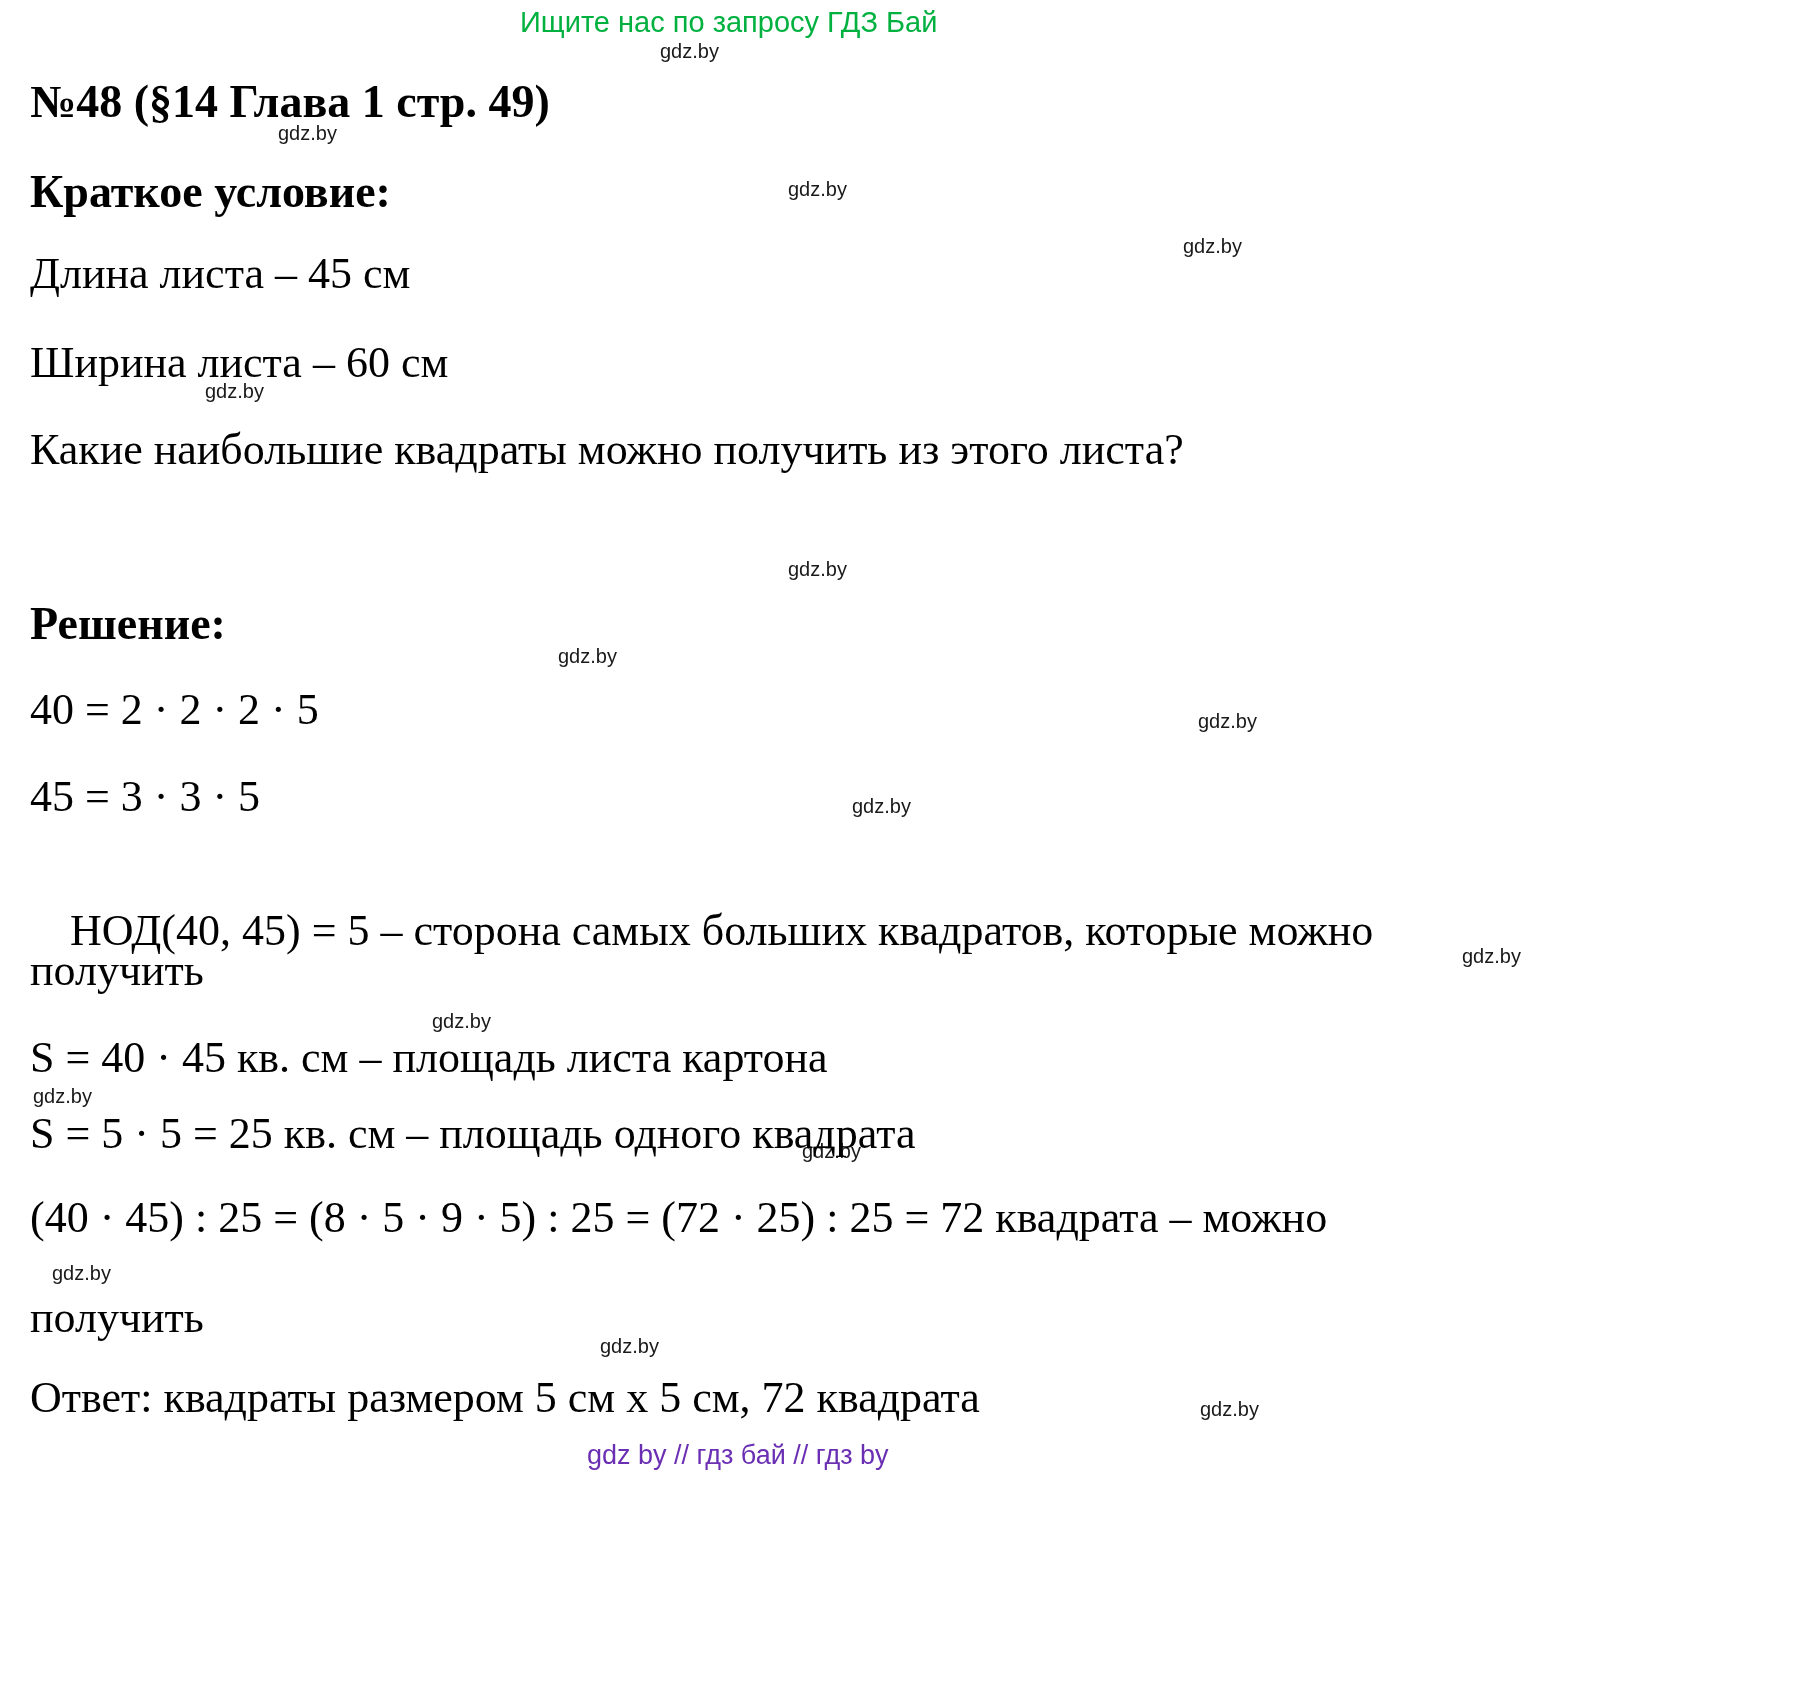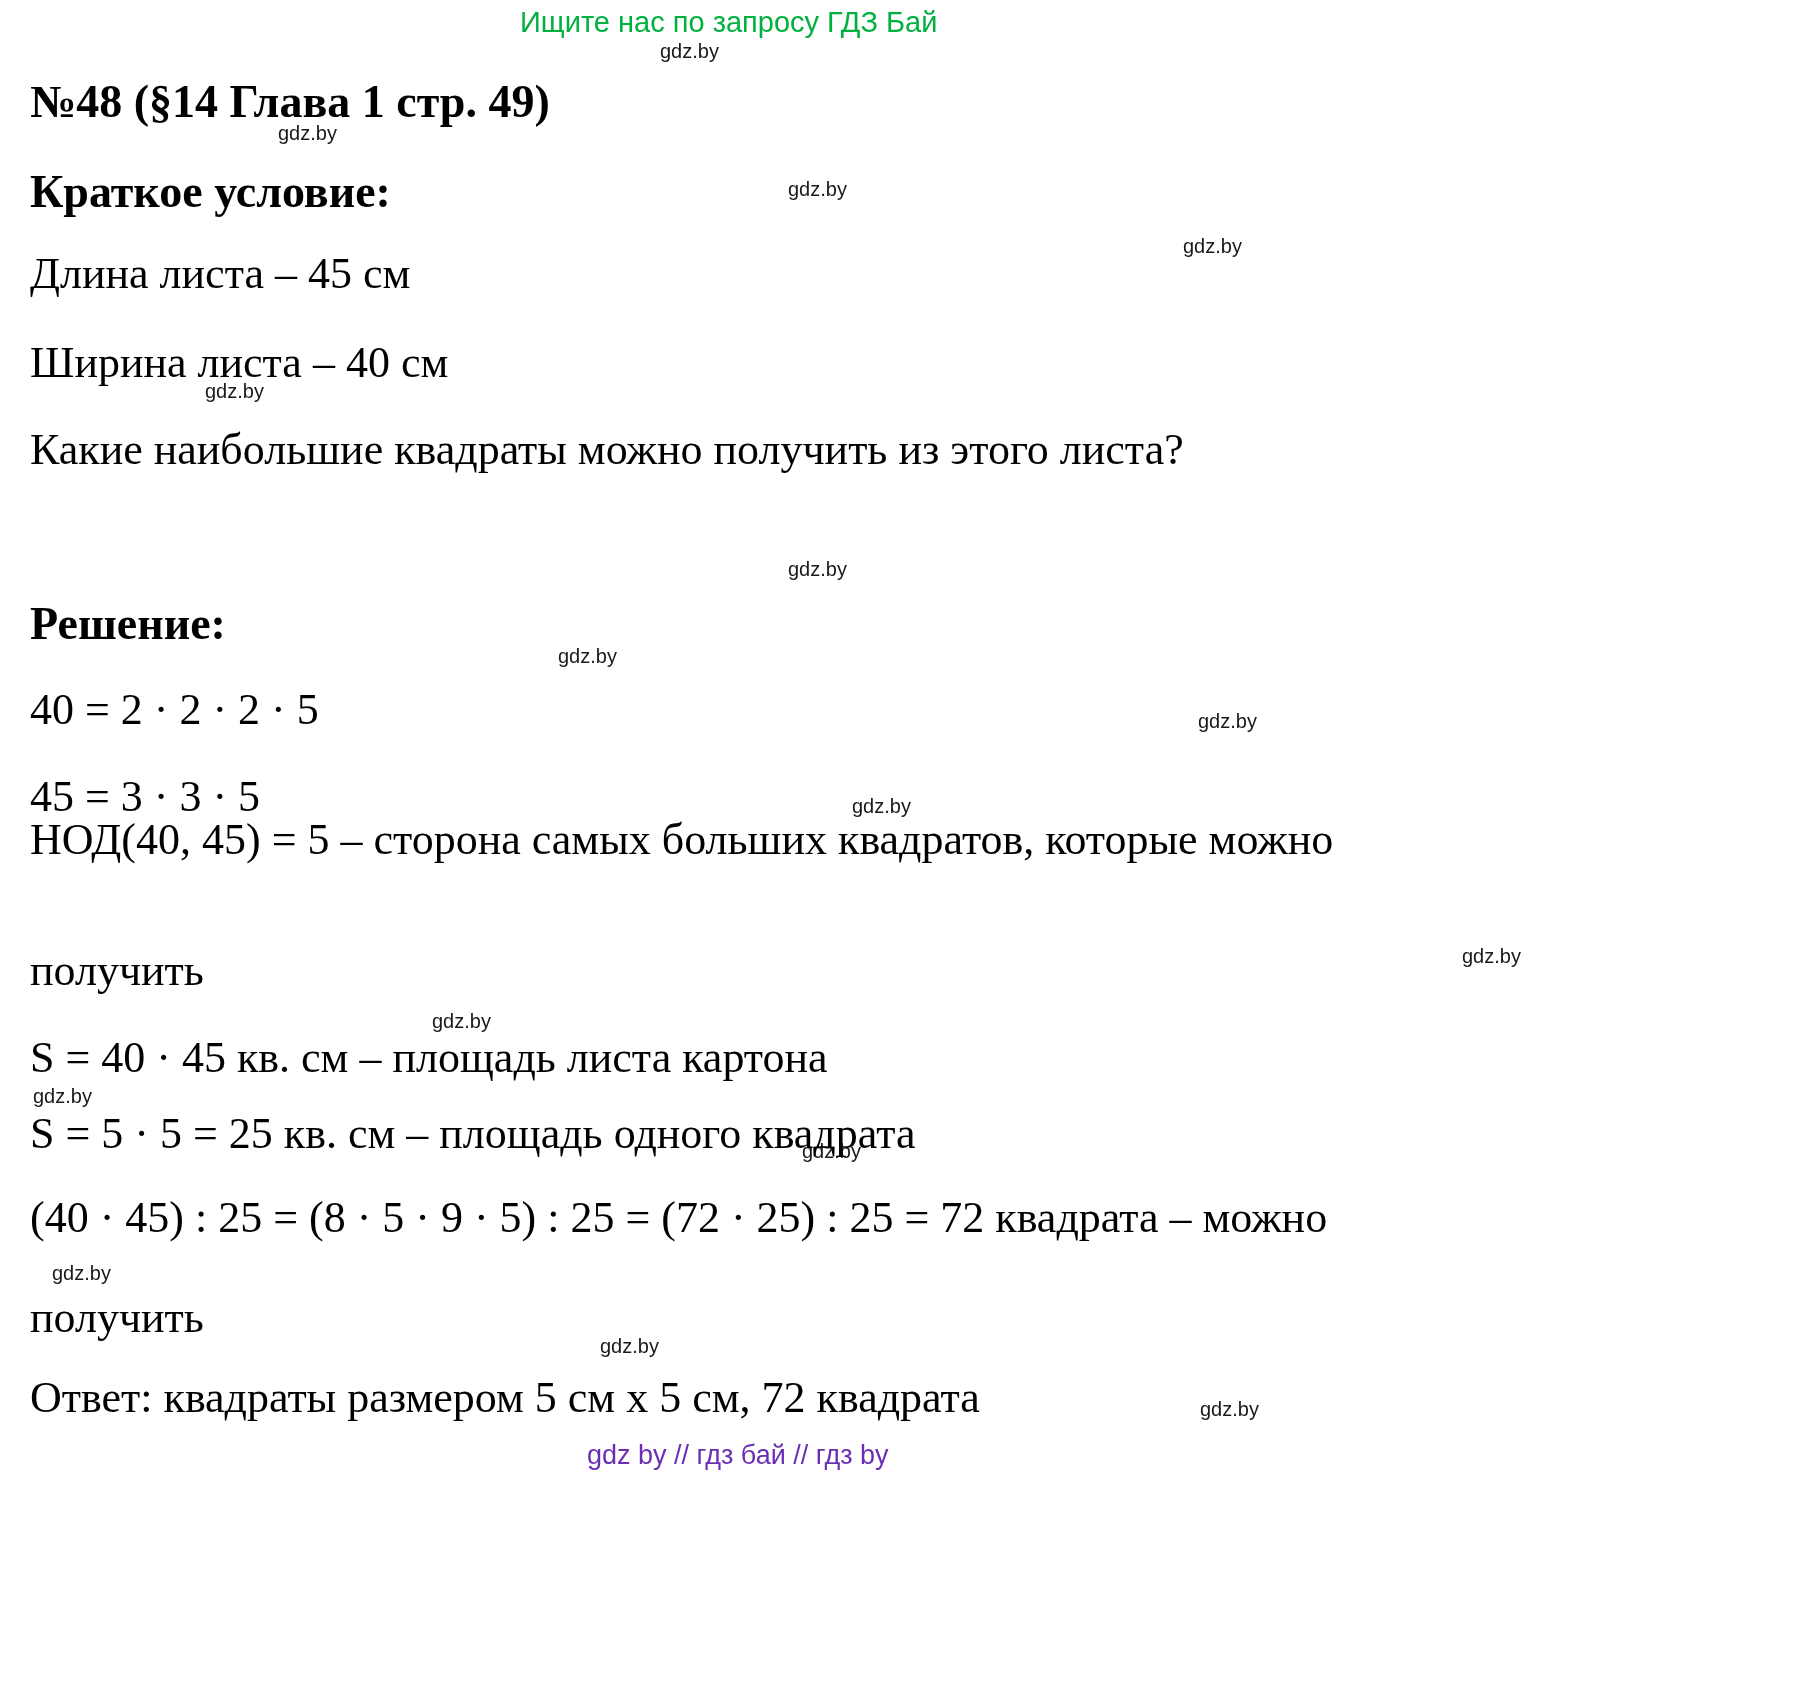--- a/index.html
+++ b/index.html
@@ -68,26 +68,26 @@
   <div class="wm" style="left:432px;  top:1010px;">gdz.by</div>
   <div class="wm" style="left:33px;   top:1085px;">gdz.by</div>
   <div class="wm" style="left:802px;  top:1140px;">gdz.by</div>
   <div class="wm" style="left:52px;   top:1262px;">gdz.by</div>
   <div class="wm" style="left:600px;  top:1335px;">gdz.by</div>
   <div class="wm" style="left:1200px; top:1398px;">gdz.by</div>
 
   <div class="line bold" style="top:75px;">№48 (§14 Глава 1  стр. 49)</div>
   <div class="line bold" style="top:165px;">Краткое условие:</div>
   <div class="line" style="top:248px;">Длина листа – 45 см</div>
-  <div class="line" style="top:337px;">Ширина листа – 40 см</div>
+  <div class="line" style="top:337px;">Ширина листа – 60 см</div>
   <div class="line" style="top:424px;">Какие наибольшие квадраты можно получить из этого листа?</div>
   <div class="line bold" style="top:597px;">Решение:</div>
   <div class="line" style="top:684px;">40 = 2 · 2 · 2 · 5</div>
   <div class="line" style="top:771px;">45 = 3 · 3 · 5</div>
-  <div class="line" style="top:814px;">НОД(40, 45) = 5 – сторона самых больших квадратов, которые можно</div>
+  <div class="line" style="top:905px;margin-left:40px;">НОД(40, 45) = 5 – сторона самых больших квадратов, которые можно</div>
   <div class="line" style="top:945px;">получить</div>
   <div class="line" style="top:1032px;">S = 40 · 45 кв. см – площадь листа картона</div>
   <div class="line" style="top:1108px;">S = 5 · 5 = 25 кв. см – площадь одного квадрата</div>
   <div class="line" style="top:1192px;">(40 · 45) : 25 = (8 · 5 · 9 · 5) : 25 = (72 · 25) : 25 = 72 квадрата – можно</div>
   <div class="line" style="top:1292px;">получить</div>
   <div class="line" style="top:1372px;">Ответ: квадраты размером 5 см х 5 см, 72 квадрата</div>
 
   <div class="footer">gdz by  //  гдз бай  //  гдз by</div>
 
 </div>

